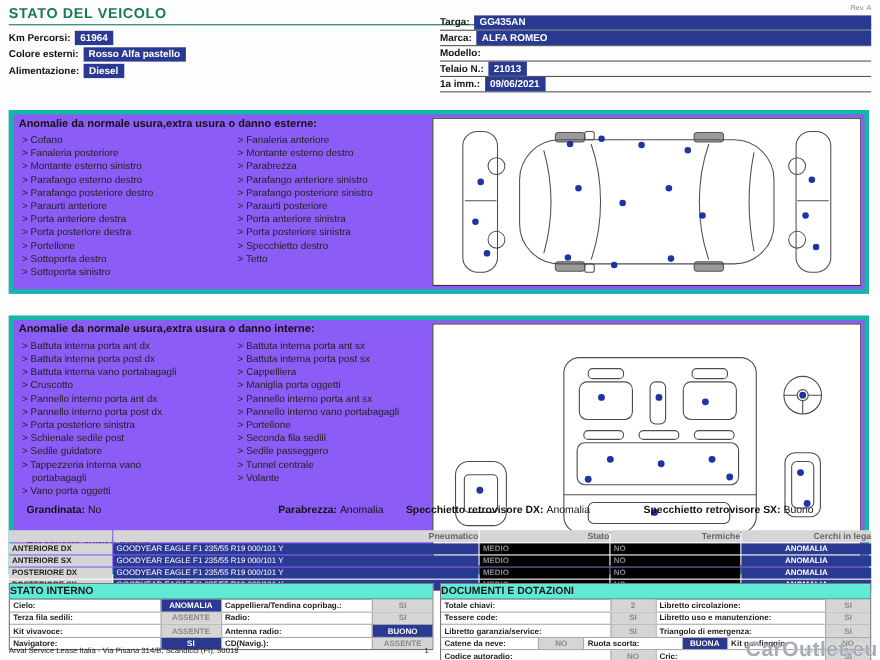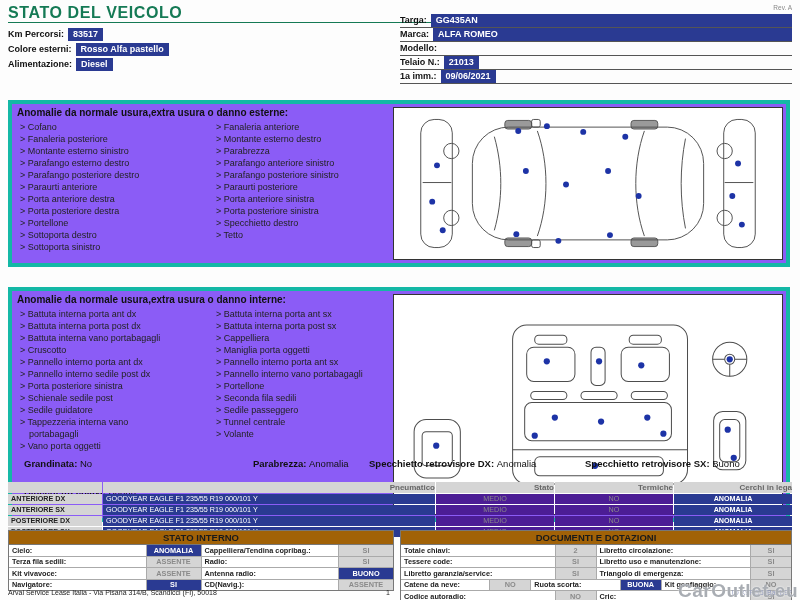--- a/index.html
+++ b/index.html
@@ -1,20 +1,20 @@
 <!DOCTYPE html>
 <html><head>
 <meta charset="utf-8">
 <style>
   html,body{margin:0;padding:0}
   body{width:800px;height:600px;background:#fdfdfd;font-family:"Liberation Sans",sans-serif;color:#111;position:relative;overflow:hidden}
 
   
   .hdr{position:absolute;left:8px;top:4px;right:8px;height:18px;border-bottom:1px solid #157a55}
-  .hdr h1{margin:0;font-size:16px;letter-spacing:.6px;color:#157a55;font-weight:bold}
+  .hdr h1{margin:0;font-size:13px;letter-spacing:.6px;color:#157a55;font-weight:bold}
   .rev{position:absolute;right:0;top:0;font-size:6.5px;color:#888}
 
   
   .info-left{position:absolute;left:8px;top:28px;width:380px}
   .info-right{position:absolute;left:400px;top:14px;width:392px}
   .irow{display:flex;align-items:stretch;font-size:9px;line-height:11px;margin-bottom:2px}
   .irow .lab{font-weight:bold;padding:1px 4px 1px 0;white-space:nowrap}
   .irow .val{background:#2a3a92;color:#fff;font-weight:bold;padding:1px 5px}
   .info-right .irow{border-bottom:1px solid #555;margin-bottom:0}
   .info-right .irow.fill .val{flex:1}
@@ -44,28 +44,28 @@
   .si-0{width:229px}.si-1{width:116px}.si-2{width:216px}
   .sum2{margin-top:18px}
   .sum2 b{font-weight:bold}
 
   
   table.tires{position:absolute;left:7px;top:481px;width:786px;border-collapse:separate;border-spacing:1px}
   table.tires th{background:#d5d5d5;color:#666;font-size:8px;font-weight:bold;padding:1px 0;text-align:right}
   table.tires td{padding:1px 3px;font-size:7.2px;line-height:8px}
   td.pos{background:#d5d5d5;color:#222;font-weight:bold;width:88px}
   td.desc{background:#2a3a92;color:#fff}
-  td.med{background:#4c1d95;color:#8a8a8a;text-align:center;font-weight:normal;width:112px}
+  td.med{background:#000000;color:#8a8a8a;font-weight:bold;width:112px}
   td.anom{background:#2a3a92;color:#fff;text-align:center;font-weight:bold;width:112px}
 
   
   .btable{position:absolute;top:530px;border:1px solid #777;box-sizing:border-box;background:#fff}
   .bt-left{left:8px;width:386px}
   .bt-right{left:400px;width:392px}
-  .bhead{background:#a16207;border-bottom:1px solid #777;text-align:center;font-size:9.5px;font-weight:bold;padding:1px 0;color:#1a1a1a}
+  .bhead{background:#5eead4;border-bottom:1px solid #777;text-align:left;font-size:9.5px;font-weight:bold;padding:1px 0;color:#1a1a1a}
   .trow{display:flex;border-bottom:1px solid #aaa}
   .trow:last-child{border-bottom:none}
   .pair{display:flex;flex:1;min-width:0}
   .pair+.pair{border-left:1px solid #aaa}
   .plabel{flex:1;font-size:7.3px;font-weight:bold;padding:1.5px 2px 1px 3px;color:#222;white-space:nowrap;overflow:hidden;line-height:8px}
   .pval{text-align:center;font-size:7.3px;font-weight:bold;padding:1.5px 0 1px;border-left:1px solid #aaa;line-height:8px}
   .bt-left .pval{width:54px}
   .bt-right .pval{width:40px}
   .pval.norm{background:#d5d5d5;color:#8a8a8a}
   .pval.hl{background:#2a3a92;color:#fff}
@@ -81,21 +81,21 @@
 <body>
 
 <div class="hdr">
   <h1>STATO DEL VEICOLO</h1>
   <span class="rev">Rev. A</span>
 </div>
 
 <div class="info-left" id="info-left">
     <div class="irow">
       <span class="lab">Km Percorsi:</span>
-      <span class="val">83517</span>
+      <span class="val">61964</span>
     </div>
     <div class="irow">
       <span class="lab">Colore esterni:</span>
       <span class="val">Rosso Alfa pastello</span>
     </div>
     <div class="irow">
       <span class="lab">Alimentazione:</span>
       <span class="val">Diesel</span>
     </div>
   </div>
@@ -202,21 +202,21 @@
 
 <section class="abox" id="int-box">
   <div class="atitle">Anomalie da normale usura,extra usura o danno interne:</div>
   <div class="lists">
     <ul id="int-col1">
         <li>Battuta interna porta ant dx</li>
         <li>Battuta interna porta post dx</li>
         <li>Battuta interna vano portabagagli</li>
         <li>Cruscotto</li>
         <li>Pannello interno porta ant dx</li>
-        <li>Pannello interno sedile post dx</li>
+        <li>Pannello interno porta post dx</li>
         <li>Porta posteriore sinistra</li>
         <li>Schienale sedile post</li>
         <li>Sedile guidatore</li>
         <li>Tappezzeria interna vano portabagagli</li>
         <li>Vano porta oggetti</li>
       </ul>
     <ul id="int-col2">
         <li>Battuta interna porta ant sx</li>
         <li>Battuta interna porta post sx</li>
         <li>Cappelliera</li>

